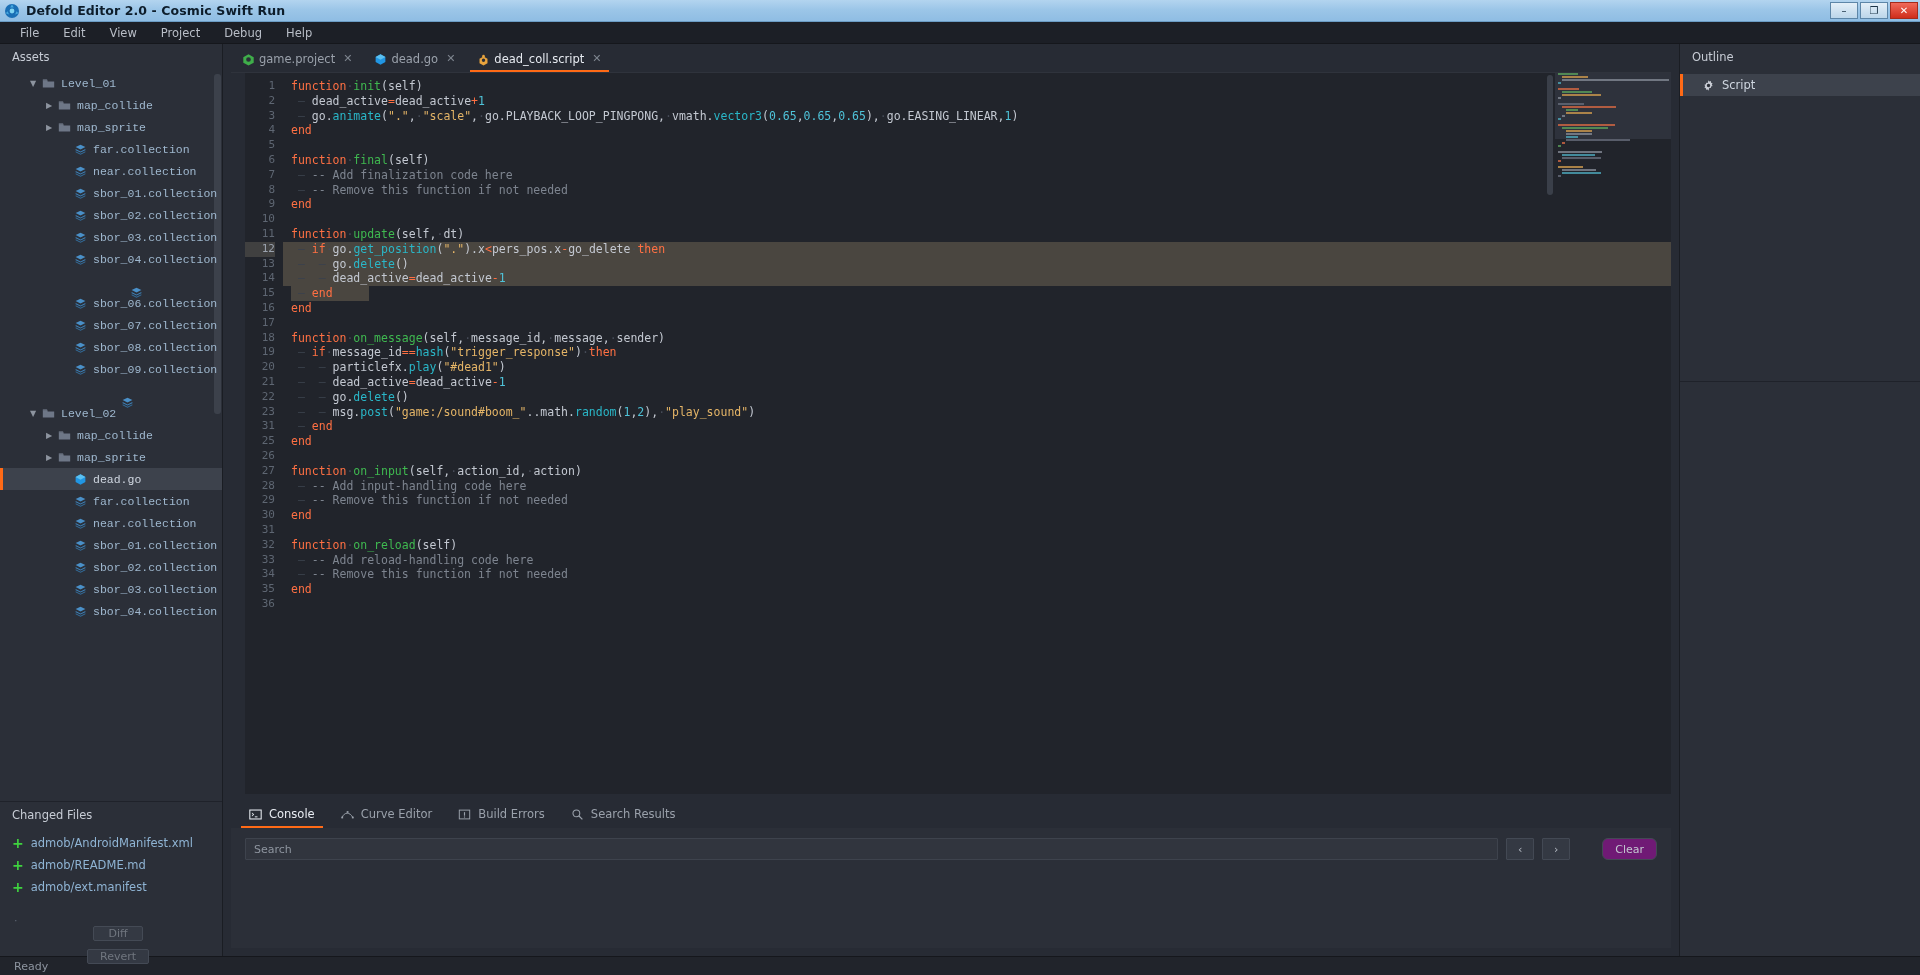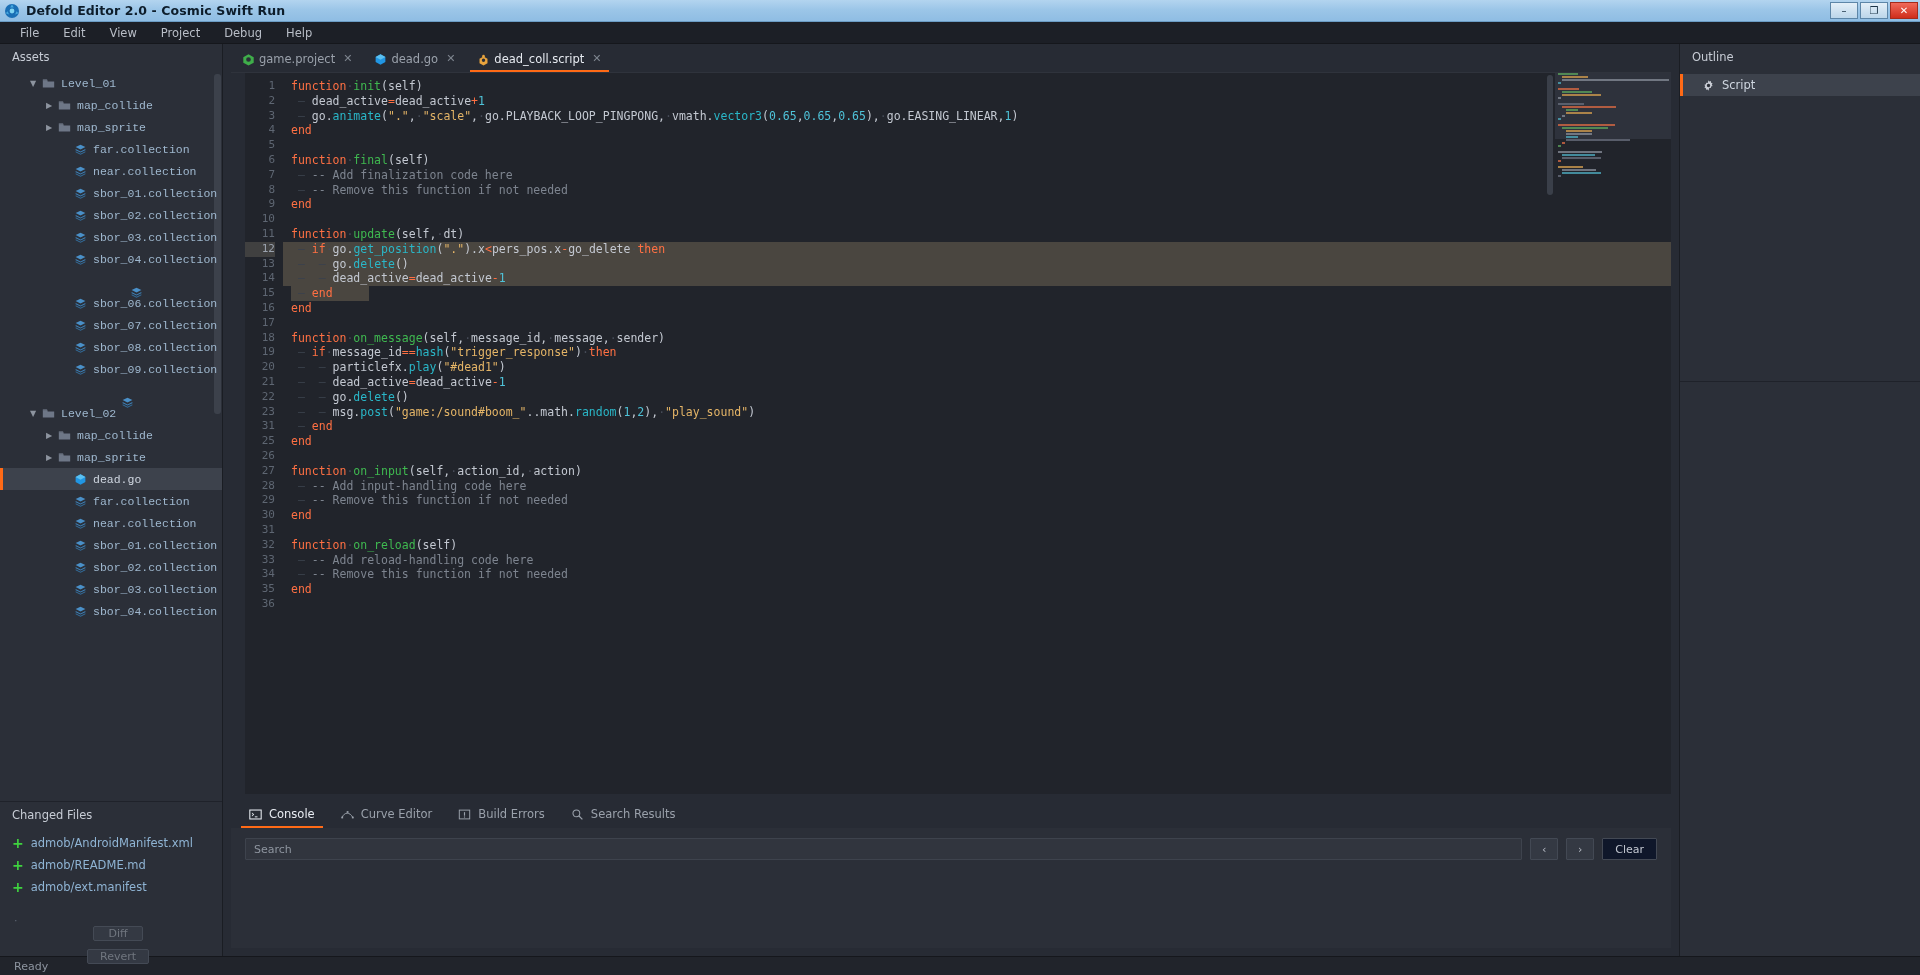--- a/index.html
+++ b/index.html
@@ -177,23 +177,23 @@
     color:#9aa1ab; font-size:11px; padding:0 8px; border-radius:1px;
     font-family:"DejaVu Sans","Liberation Sans",sans-serif;
   }
   #search-input::placeholder { color:#8e959f; }
   .navbtn {
     width:28px; height:22px; background:#343943; border:1px solid #434954;
     display:flex; align-items:center; justify-content:center; color:#b5bac3; font-size:11px;
     border-radius:1px;
   }
   #clear-btn {
-    height:22px; min-width:48px; background:#0f172a; border:1px solid #434954;
+    height:22px; min-width:48px; background:#701a75; border:1px solid #434954;
     display:flex; align-items:center; justify-content:center; color:#c3c8d1; font-size:11px;
-    padding:0 12px; border-radius:1px;
+    padding:0 12px; border-radius:6px;margin-left:24px;
   }
 
   
   #rightcol { width:241px; flex:0 0 241px; background:#2b2f38; border-left:1px solid #1a1d23;
               display:flex; flex-direction:column; }
   #outline-panel { flex:0 0 338px; display:flex; flex-direction:column; border-bottom:1px solid #1f222a;}
   #outline-list { flex:1 1 auto; padding-top:4px; }
   .outline-row {
     height:22px; display:flex; align-items:center; font-size:11.5px; color:#cfd6e0;
     padding-left:22px; position:relative;

